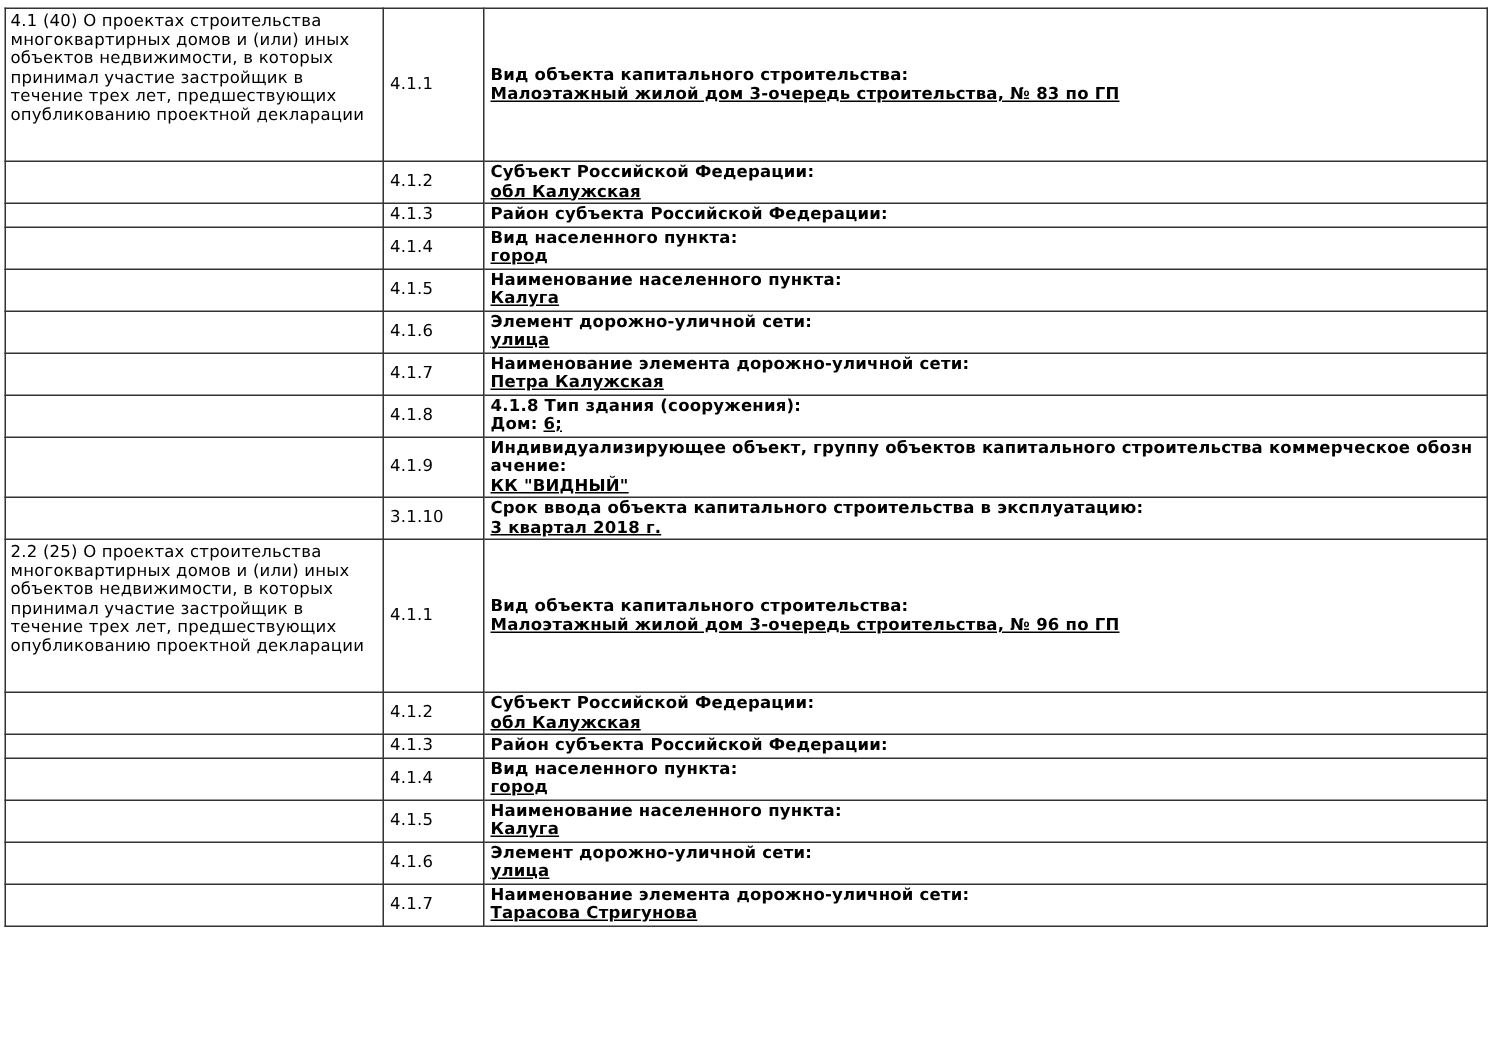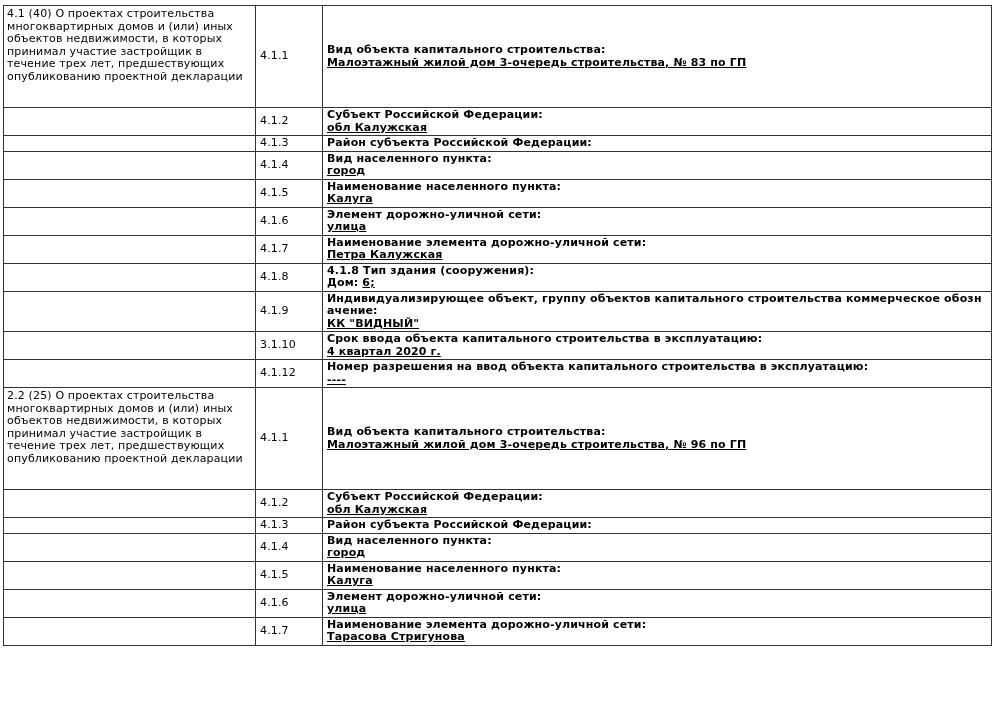--- a/index.html
+++ b/index.html
@@ -123,29 +123,21 @@
           <td class="content-cell">
             <div class="label-line">Индивидуализирующее объект, группу объектов капитального строительства коммерческое обозначение:</div>
             <div class="value-line"><b class="field-value">КК "ВИДНЫЙ"</b></div>
           </td>
         </tr>
         <tr>
           <td class="desc-cell"></td>
           <td class="num-cell">3.1.10</td>
           <td class="content-cell">
             <div class="label-line">Срок ввода объекта капитального строительства в эксплуатацию:</div>
-            <div class="value-line"><b class="field-value">4 квартал 2020 г.</b></div>
-          </td>
-        </tr>
-        <tr>
-          <td class="desc-cell"></td>
-          <td class="num-cell">4.1.12</td>
-          <td class="content-cell">
-            <div class="label-line">Номер разрешения на ввод объекта капитального строительства в эксплуатацию:</div>
-            <div class="value-line"><b class="field-value">----</b></div>
+            <div class="value-line"><b class="field-value">3 квартал 2018 г.</b></div>
           </td>
         </tr>
         <tr class="row-first">
           <td class="desc-cell">
             <div>2.2 (25) О проектах строительства многоквартирных домов и (или) иных объектов недвижимости, в которых принимал участие застройщик в течение трех лет, предшествующих опубликованию проектной декларации</div>
           </td>
           <td class="num-cell">4.1.1</td>
           <td class="content-cell">
             <div class="label-line">Вид объекта капитального строительства:</div>
             <div class="value-line"><b class="field-value">Малоэтажный жилой дом 3-очередь строительства, № 96 по ГП</b></div>

